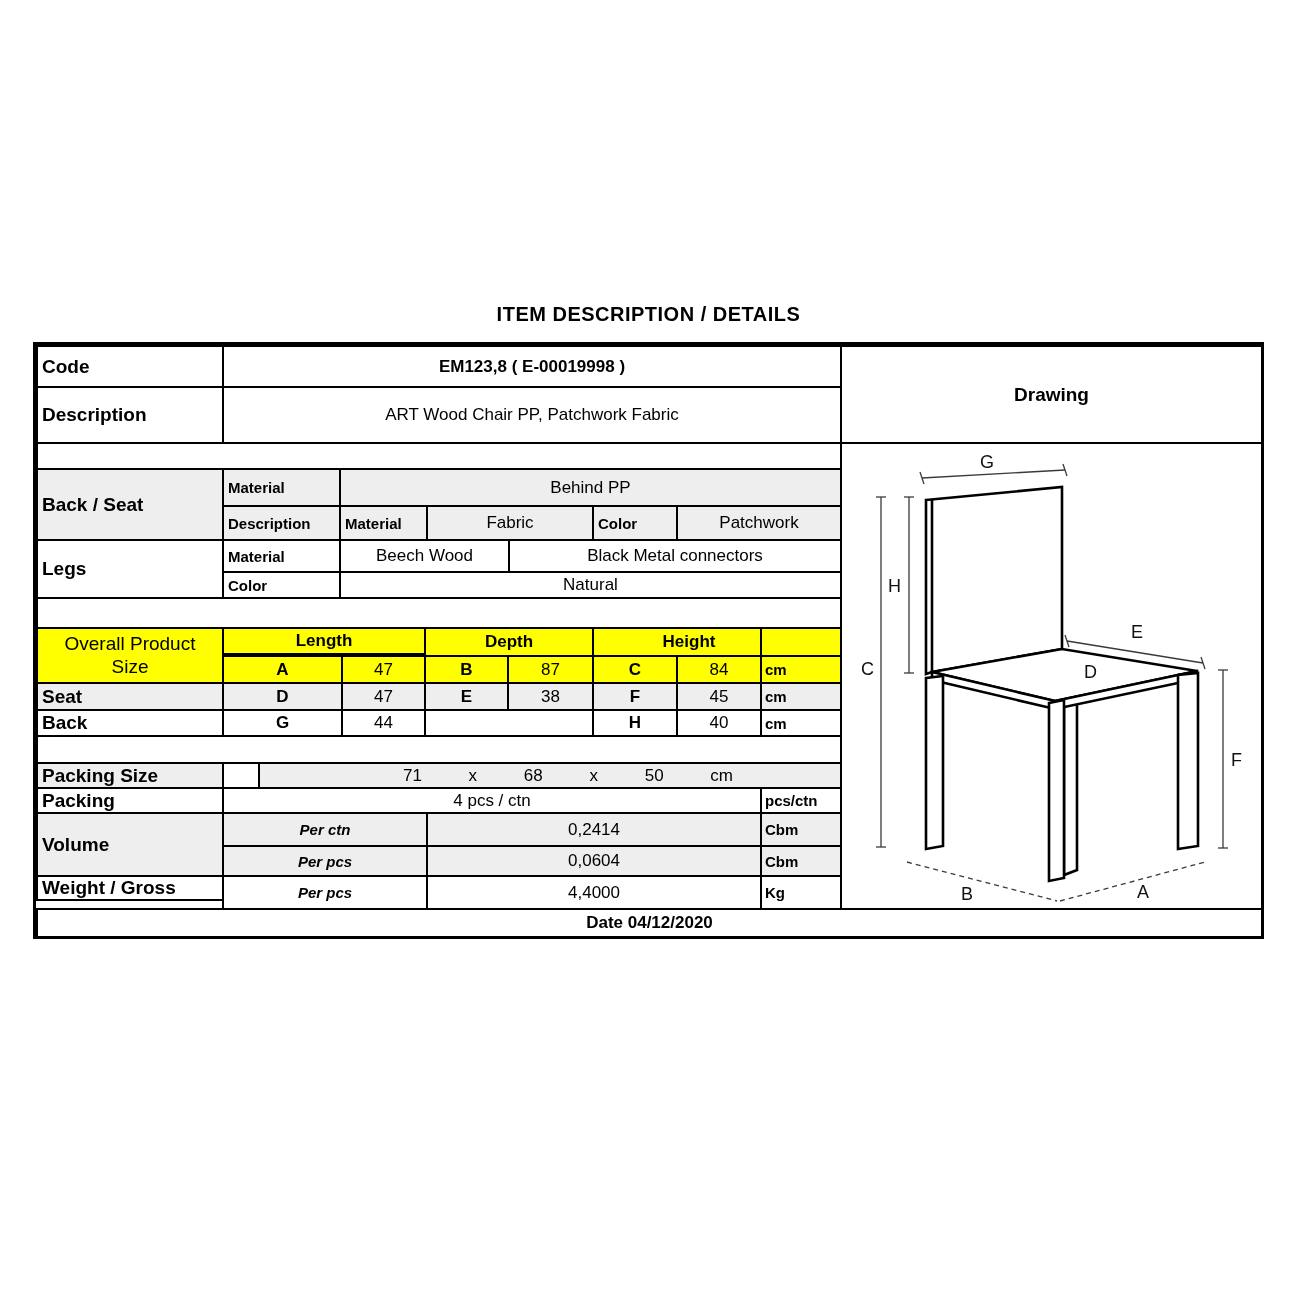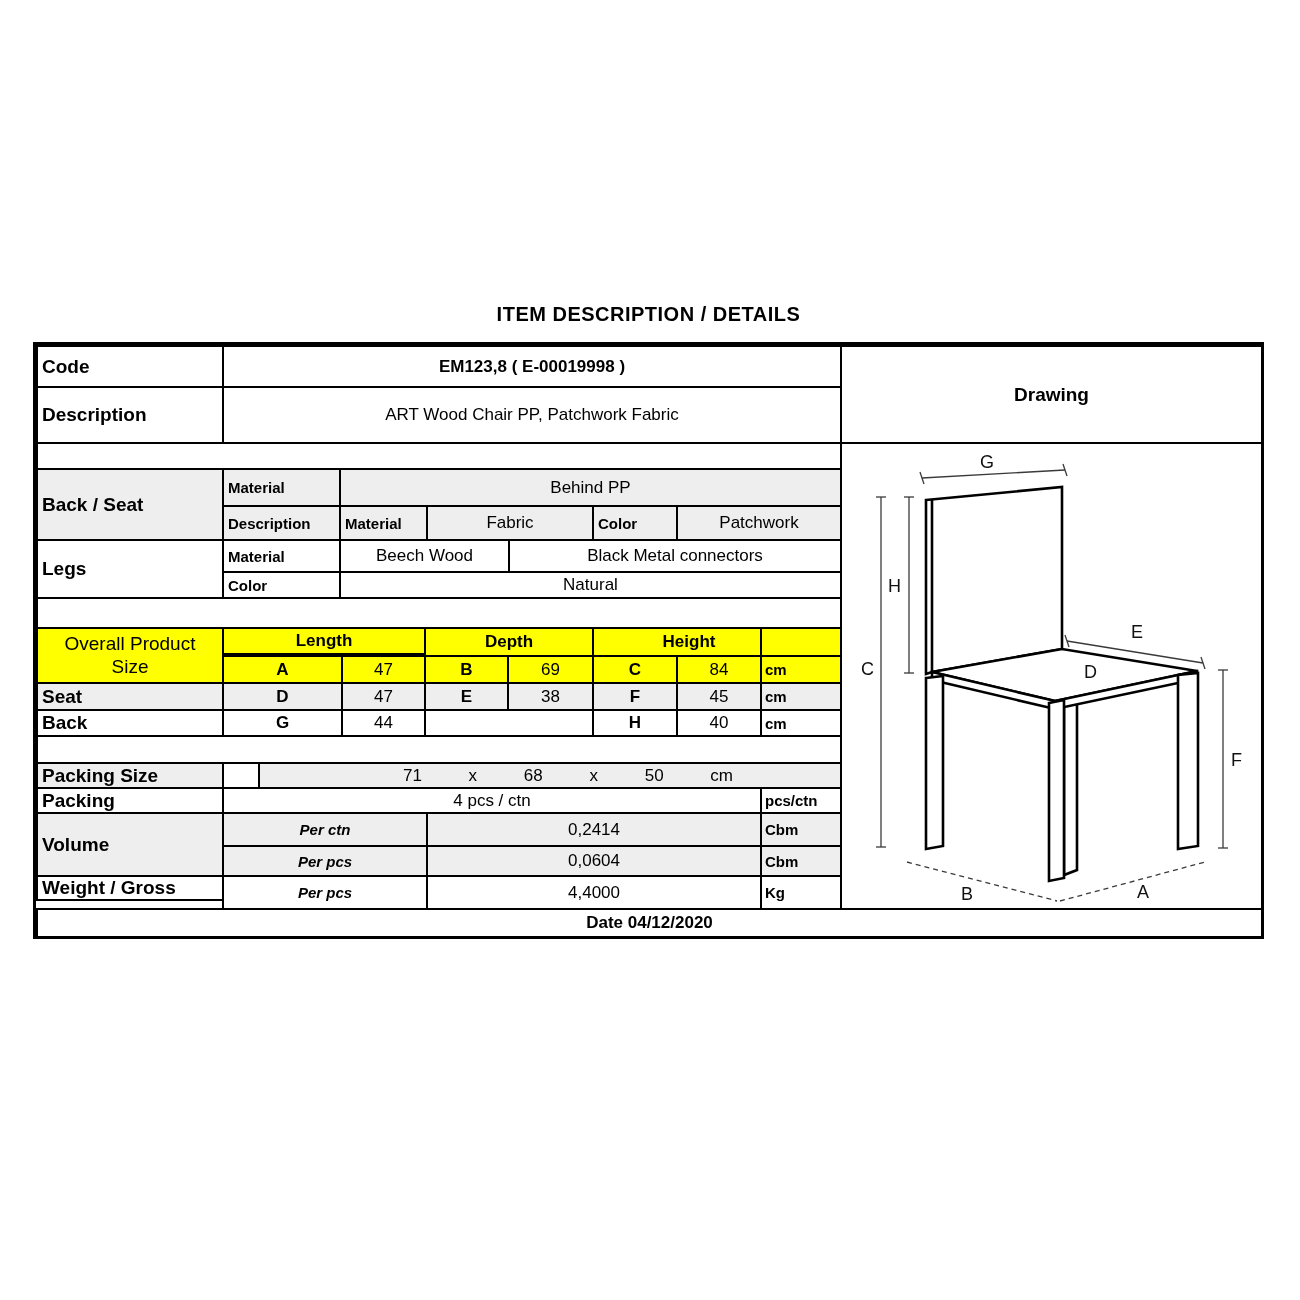--- a/index.html
+++ b/index.html
@@ -71,21 +71,21 @@
     <span>Size</span>
   </div>
   <div class="cell valb yellow" style="left:186px;top:282px;width:204px;height:28px;">Length</div>
   <div class="cell valb yellow" style="left:388px;top:282px;width:170px;height:30px;">Depth</div>
   <div class="cell valb yellow" style="left:556px;top:282px;width:170px;height:30px;padding-left:24px;">Height</div>
   <div class="cell yellow" style="left:724px;top:282px;width:82px;height:30px;"></div>
 
   <div class="cell valb yellow" style="left:186px;top:310px;width:121px;height:29px;">A</div>
   <div class="cell val yellow" style="left:305px;top:310px;width:85px;height:29px;">47</div>
   <div class="cell valb yellow" style="left:388px;top:310px;width:85px;height:29px;">B</div>
-  <div class="cell val yellow" style="left:471px;top:310px;width:87px;height:29px;">69</div>
+  <div class="cell val yellow" style="left:471px;top:310px;width:87px;height:29px;">87</div>
   <div class="cell valb yellow" style="left:556px;top:310px;width:86px;height:29px;">C</div>
   <div class="cell val yellow" style="left:640px;top:310px;width:86px;height:29px;">84</div>
   <div class="cell unit yellow" style="left:724px;top:310px;width:82px;height:29px;">cm</div>
 
   <div class="cell lab gray" style="left:0px;top:337px;width:188px;height:29px;">Seat</div>
   <div class="cell valb gray" style="left:186px;top:337px;width:121px;height:29px;">D</div>
   <div class="cell val gray" style="left:305px;top:337px;width:85px;height:29px;">47</div>
   <div class="cell valb gray" style="left:388px;top:337px;width:85px;height:29px;">E</div>
   <div class="cell val gray" style="left:471px;top:337px;width:87px;height:29px;">38</div>
   <div class="cell valb gray" style="left:556px;top:337px;width:86px;height:29px;">F</div>

